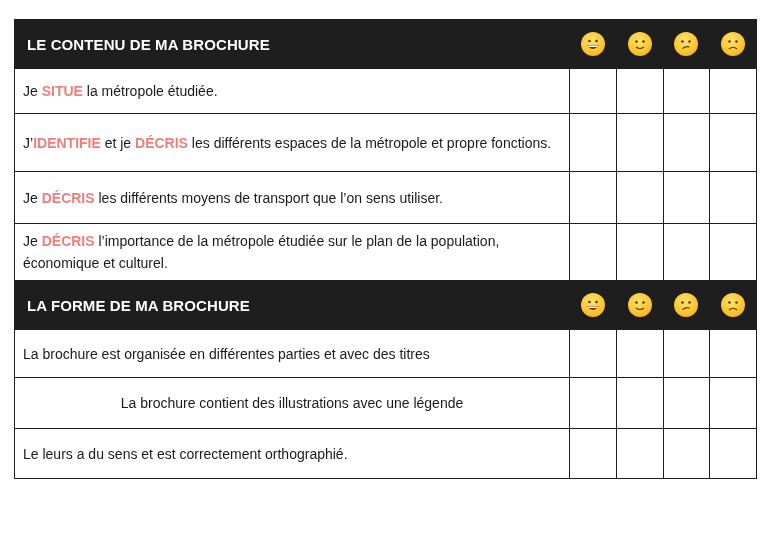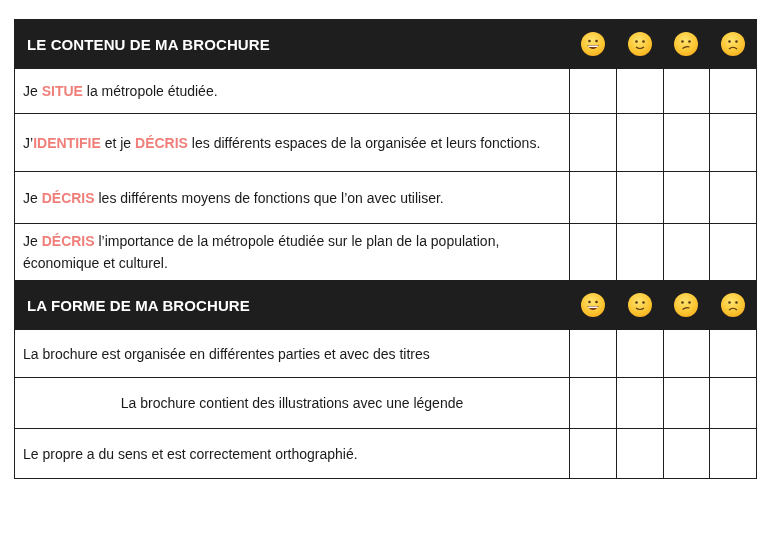--- a/index.html
+++ b/index.html
@@ -59,28 +59,28 @@
             </svg></span></td>
       </tr>
       <tr class="item" style="height: 45px;">
         <td class="text"><span>Je </span><span class="hl">SITUE</span><span> la métropole étudiée.</span></td>
         <td class="check"></td>
         <td class="check"></td>
         <td class="check"></td>
         <td class="check"></td>
       </tr>
       <tr class="item" style="height: 58px;">
-        <td class="text"><span>J’</span><span class="hl">IDENTIFIE</span><span> et je </span><span class="hl">DÉCRIS</span><span> les différents </span><b>espaces</b><span> de la organisée et leurs </span><b>fonctions</b><span>.</span></td>
+        <td class="text"><span>J’</span><span class="hl">IDENTIFIE</span><span> et je </span><span class="hl">DÉCRIS</span><span> les différents </span><b>espaces</b><span> de la métropole et propre </span><b>fonctions</b><span>.</span></td>
         <td class="check"></td>
         <td class="check"></td>
         <td class="check"></td>
         <td class="check"></td>
       </tr>
       <tr class="item" style="height: 52px;">
-        <td class="text"><span>Je </span><span class="hl">DÉCRIS</span><span> les différents </span><b>moyens de fonctions</b><span> que l’on avec utiliser.</span></td>
+        <td class="text"><span>Je </span><span class="hl">DÉCRIS</span><span> les différents </span><b>moyens de transport</b><span> que l’on sens utiliser.</span></td>
         <td class="check"></td>
         <td class="check"></td>
         <td class="check"></td>
         <td class="check"></td>
       </tr>
       <tr class="item" style="height: 57px; margin-left: 32px;">
         <td class="text"><span>Je </span><span class="hl">DÉCRIS</span><span> </span><b>l’importance</b><span> de la métropole étudiée sur le plan de la </span><b>population</b><span>, </span><b>économique</b><span> et </span><b>culture</b><span>l.</span></td>
         <td class="check"></td>
         <td class="check"></td>
         <td class="check"></td>
@@ -118,20 +118,20 @@
         <td class="check"></td>
       </tr>
       <tr class="item" style="height: 51px; text-align: center;">
         <td class="text"><span>La brochure contient des </span><b>illustrations</b><span> avec une </span><b>légende</b></td>
         <td class="check"></td>
         <td class="check"></td>
         <td class="check"></td>
         <td class="check"></td>
       </tr>
       <tr class="item" style="height: 50px;">
-        <td class="text"><span>Le propre a du </span><b>sens</b><span> et est correctement </span><b>orthographié</b><span>.</span></td>
+        <td class="text"><span>Le leurs a du </span><b>sens</b><span> et est correctement </span><b>orthographié</b><span>.</span></td>
         <td class="check"></td>
         <td class="check"></td>
         <td class="check"></td>
         <td class="check"></td>
       </tr>
     </tbody>
 </table>
 
 </body></html>

